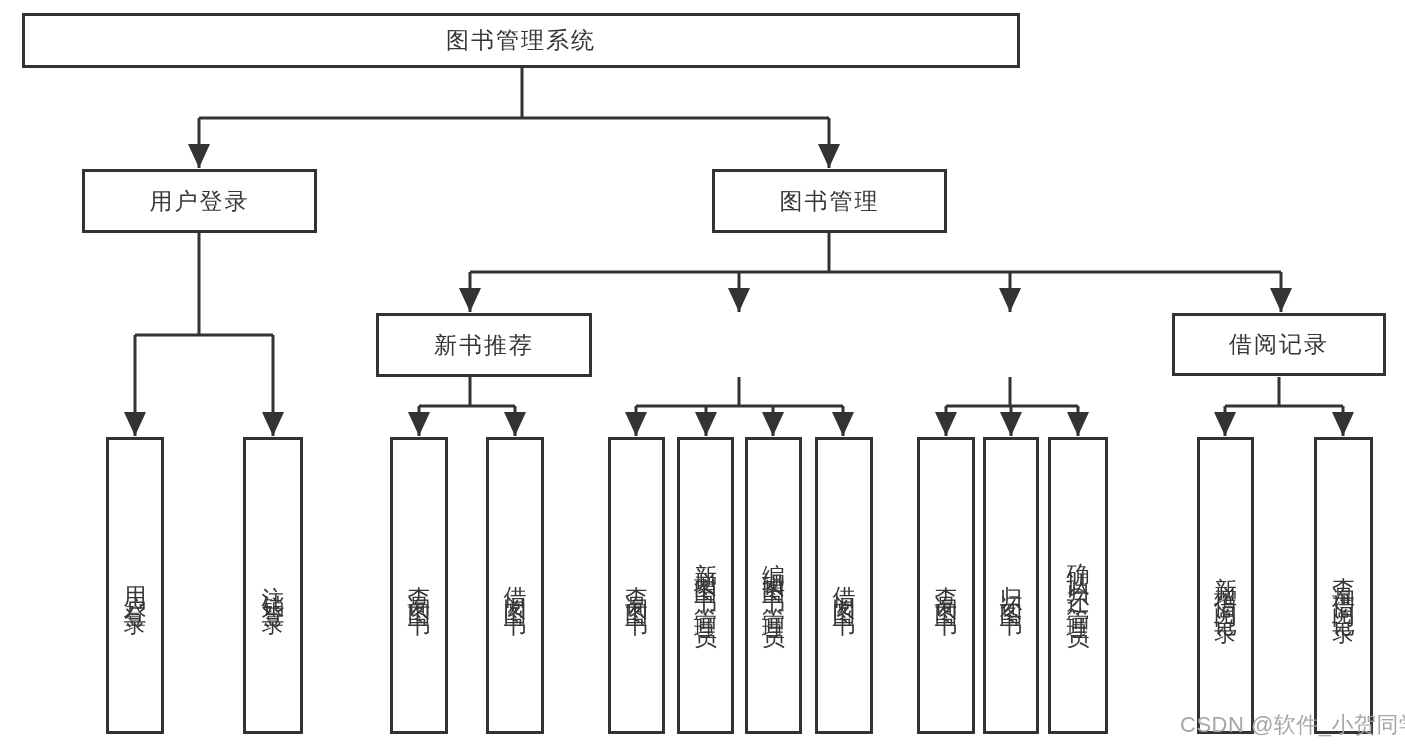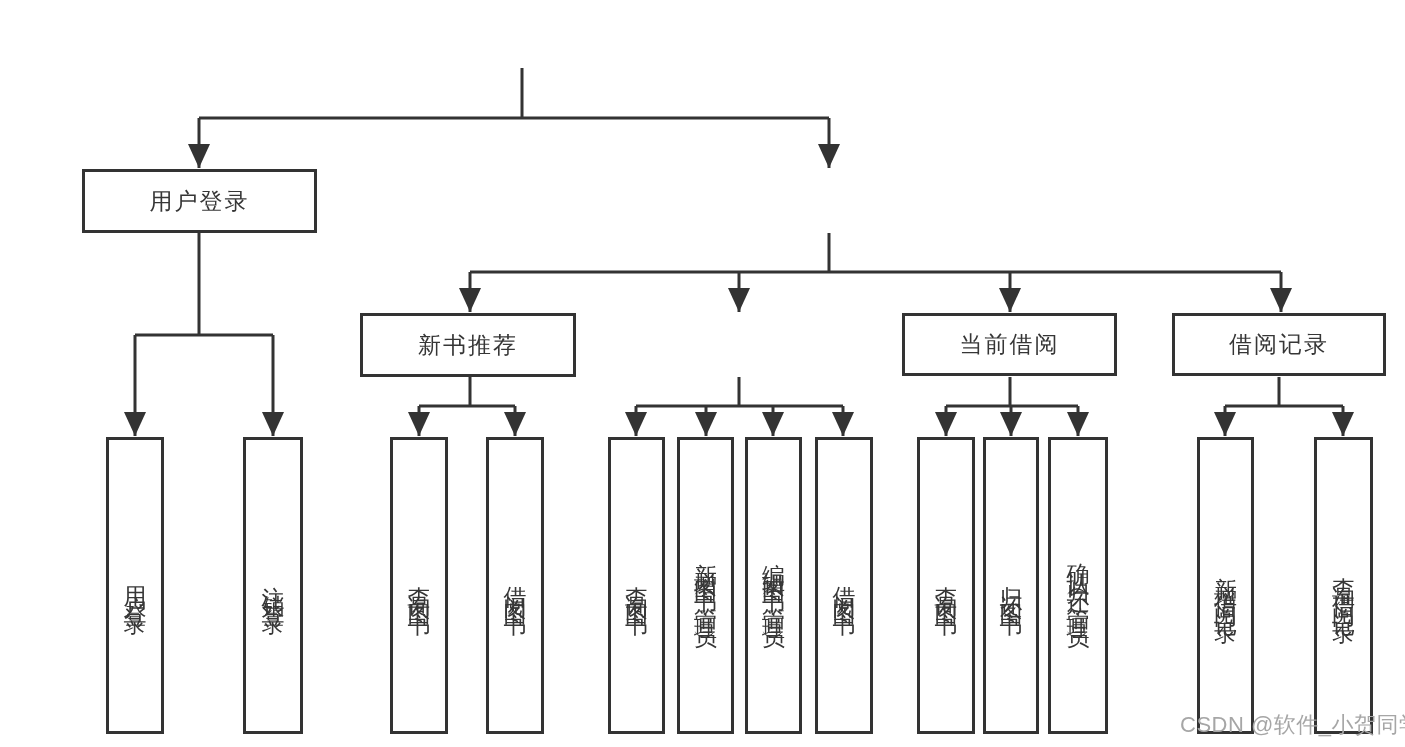--- a/index.html
+++ b/index.html
@@ -81,30 +81,33 @@
     <path d="M706 406 V436" marker-end="url(#arrow)"></path>
     <path d="M773 406 V436" marker-end="url(#arrow)"></path>
     <path d="M843 406 V436" marker-end="url(#arrow)"></path>
     <path d="M946 406 V436" marker-end="url(#arrow)"></path>
     <path d="M1011 406 V436" marker-end="url(#arrow)"></path>
     <path d="M1078 406 V436" marker-end="url(#arrow)"></path>
     <path d="M1225 406 V436" marker-end="url(#arrow)"></path>
     <path d="M1343 406 V436" marker-end="url(#arrow)"></path>
   </svg>
 
+  <div class="node h" style="left:22px;top:13px;width:998px;height:55px">
+    <span>图书管理系统</span>
+  </div>
 
   <div class="node h" style="left:82px;top:169px;width:235px;height:64px">
     <span>用户登录</span>
   </div>
+  <div class="node h" style="left:712px;top:169px;width:235px;height:64px">
+    <span>图书管理</span>
+  </div>
 
-  <div class="node h" style="left:360px;top:313px;width:216px;height:64px">
+  <div class="node h" style="left:376px;top:313px;width:216px;height:64px">
     <span>新书推荐</span>
-  </div>
-  <div class="node h" style="left:902px;top:313px;width:215px;height:63px">
-    <span>当前借阅</span>
   </div>
   <div class="node h" style="left:1172px;top:313px;width:214px;height:63px">
     <span>借阅记录</span>
   </div>
 
   <div class="node leaf" style="left:106px;top:437px;width:58px;height:297px">
     <span>用户登录</span>
   </div>
   <div class="node leaf" style="left:243px;top:437px;width:60px;height:297px">
     <span>注销登录</span>

